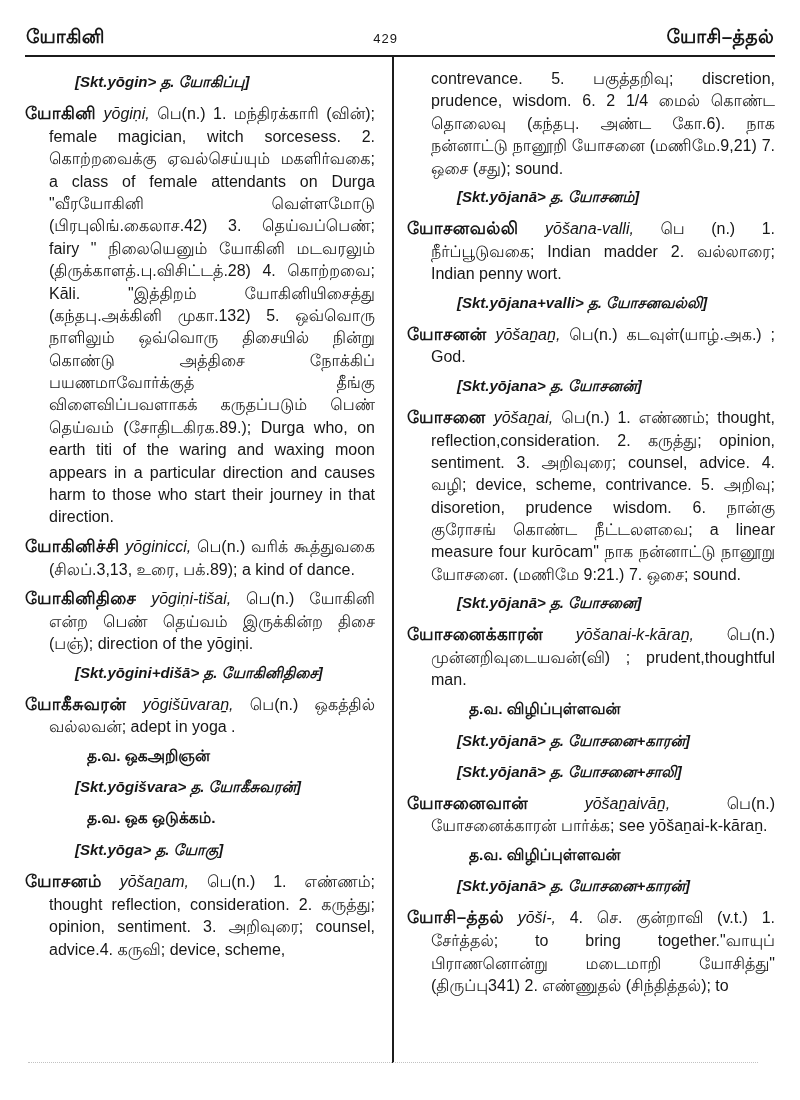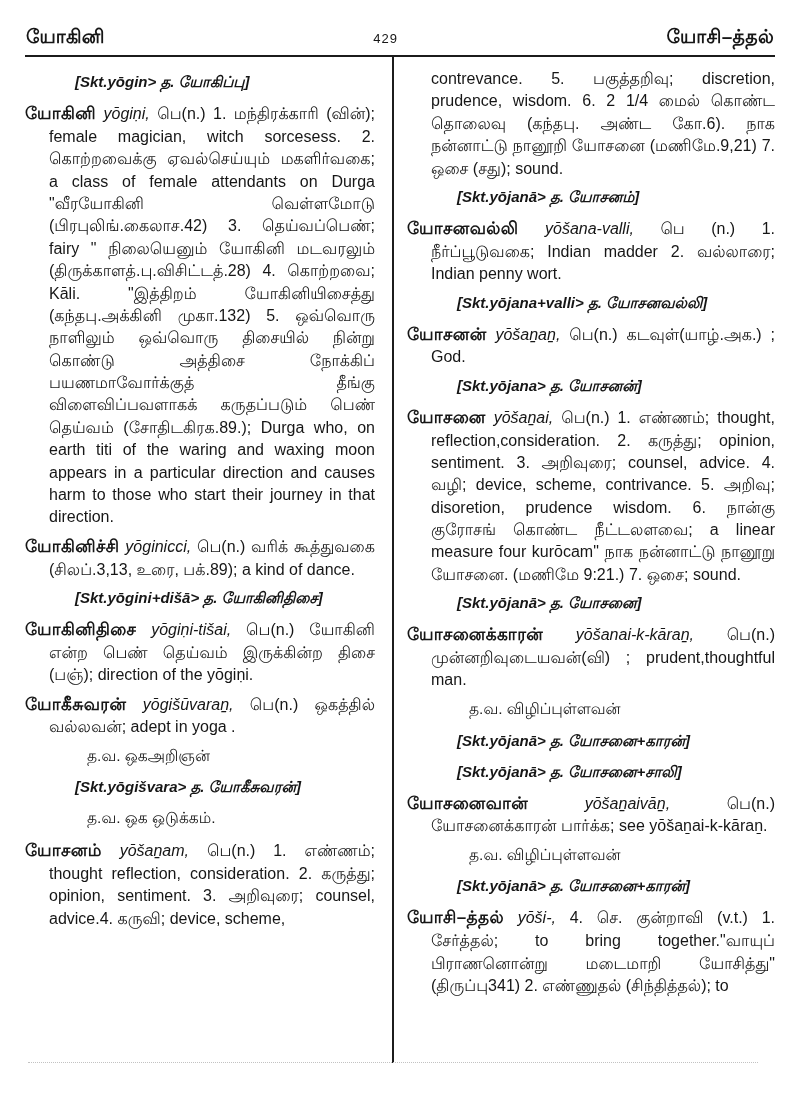--- a/index.html
+++ b/index.html
@@ -16,45 +16,46 @@
   .col { overflow:hidden; }
   .col-left  { width:360px; padding-right:10px; }
   .col-right { width:390px; padding-left:22px; }
   .divider { position:absolute; left:392px; top:57px; height:1006px; width:2px; background:#1c1c1c; }
   .scan-artifact { position:absolute; left:28px; right:42px; top:1062px; border-top:1px dotted #c2c2c2; }
 
   .block { font-size:16px; line-height:1.40; margin:0 0 6px 0; }
   .entry { text-align:justify; padding-left:24px; text-indent:-24px; }
   .cont  { text-align:justify; padding-left:24px; text-indent:0; }
   .etym  { padding-left:50px; font-style:italic; font-weight:bold; font-size:15px; margin:3px 0 10px 0; }
-  .tava  { padding-left:62px; font-weight:normal; font-size:15.5px; margin:3px 0 10px 0; }
+  .tava  { padding-left:62px; font-weight:bold; font-size:15.5px; margin:3px 0 10px 0; }
   .headword { font-weight:bold; font-size:17px; letter-spacing:.4px; }
   .translit { font-style:italic; }
 </style>
 </head>
 <body>
 
 <div class="page">
   <div class="header">
     <span class="guide-word">யோகினி</span>
     <span class="page-num">429</span>
     <span class="guide-word">யோசி–த்தல்</span>
   </div>
   <div class="rule"></div>
   <div class="columns">
     <div class="col col-left" id="col-left">
         <p class="block etym"><span class="body-text">[Skt.yōgin&gt; த. யோகிப்பு]</span></p>
         <p class="block entry"><span class="headword">யோகினி</span> <span class="translit">yōgiṇi,</span> <span class="body-text">பெ(n.) 1. மந்திரக்காரி (வின்); female magician, witch sorcesess. 2. கொற்றவைக்கு ஏவல்செய்யும் மகளிர்வகை; a class of female attendants on Durga "வீரயோகினி வெள்ளமோடு (பிரபுலிங்.கைலாச.42) 3. தெய்வப்பெண்; fairy " நிலையெனும் யோகினி மடவரலும் (திருக்காளத்.பு.விசிட்டத்.28) 4. கொற்றவை; Kāli. "இத்திறம் யோகினியிசைத்து (கந்தபு.அக்கினி முகா.132) 5. ஒவ்வொரு நாளிலும் ஒவ்வொரு திசையில் நின்று கொண்டு அத்திசை நோக்கிப் பயணமாவோர்க்குத் தீங்கு விளைவிப்பவளாகக் கருதப்படும் பெண் தெய்வம் (சோதிடகிரக.89.); Durga who, on earth titi of the waring and waxing moon appears in a particular direction and causes harm to those who start their journey in that direction.</span></p>
         <p class="block entry"><span class="headword">யோகினிச்சி</span> <span class="translit">yōginicci,</span> <span class="body-text">பெ(n.) வரிக் கூத்துவகை (சிலப்.3,13, உரை, பக்.89);  a kind of dance.</span></p>
+        <p class="block entry"><span class="headword">யோகினிதிசை</span> <span class="translit">yōgiṇi-tišai,</span> <span class="body-text">பெ(n.) யோகினி என்ற பெண் தெய்வம் இருக்கின்ற திசை (பஞ்); direction of the yōgiṇi.</span></p>
         <p class="block etym"><span class="body-text">[Skt.yōgini+dišā&gt; த. யோகினிதிசை]</span></p>
-        <p class="block entry"><span class="headword">யோகினிதிசை</span> <span class="translit">yōgiṇi-tišai,</span> <span class="body-text">பெ(n.) யோகினி என்ற பெண் தெய்வம் இருக்கின்ற திசை (பஞ்); direction of the yōgiṇi.</span></p>
         <p class="block entry"><span class="headword">யோகீசுவரன்</span> <span class="translit">yōgišūvaraṉ,</span> <span class="body-text">பெ(n.) ஒகத்தில் வல்லவன்;  adept in yoga .</span></p>
         <p class="block tava"><span class="body-text">த.வ. ஒகஅறிஞன்</span></p>
         <p class="block etym"><span class="body-text">[Skt.yōgišvara&gt; த. யோகீசுவரன்]</span></p>
         <p class="block tava"><span class="body-text">த.வ. ஒக ஒடுக்கம்.</span></p>
+        <p class="block etym"><span class="body-text">[Skt.yōga&gt; த. யோகு]</span></p>
         <p class="block entry"><span class="headword">யோசனம்</span> <span class="translit">yōšaṉam,</span> <span class="body-text">பெ(n.) 1. எண்ணம்; thought reflection, consideration. 2. கருத்து; opinion, sentiment. 3. அறிவுரை; counsel, advice.4. கருவி; device, scheme,</span></p>
       </div>
     <div class="col col-right" id="col-right">
         <p class="block cont"><span class="body-text">contrevance. 5. பகுத்தறிவு;  discretion, prudence, wisdom. 6. 2 1/4 மைல் கொண்ட தொலைவு (கந்தபு. அண்ட கோ.6). நாக நன்னாட்டு நானூறி யோசனை (மணிமே.9,21) 7.  ஒசை (சது); sound.</span></p>
         <p class="block etym"><span class="body-text">[Skt.yōjanā&gt; த. யோசனம்]</span></p>
         <p class="block entry"><span class="headword">யோசனவல்லி</span> <span class="translit">yōšana-valli,</span> <span class="body-text">பெ (n.) 1. நீர்ப்பூடுவகை; Indian madder 2. வல்லாரை; Indian penny wort.</span></p>
         <p class="block etym"><span class="body-text">[Skt.yōjana+valli&gt; த. யோசனவல்லி]</span></p>
         <p class="block entry"><span class="headword">யோசனன்</span> <span class="translit">yōšaṉaṉ,</span> <span class="body-text">பெ(n.) கடவுள்(யாழ்.அக.) ; God.</span></p>
         <p class="block etym"><span class="body-text">[Skt.yōjana&gt; த. யோசனன்]</span></p>
         <p class="block entry"><span class="headword">யோசனை</span> <span class="translit">yōšaṉai,</span> <span class="body-text">பெ(n.) 1. எண்ணம்; thought, reflection,consideration. 2. கருத்து; opinion, sentiment. 3. அறிவுரை; counsel, advice. 4. வழி; device, scheme, contrivance. 5. அறிவு; disoretion, prudence wisdom. 6. நான்கு குரோசங் கொண்ட நீட்டலளவை; a linear measure four kurōcam" நாக நன்னாட்டு நானூறு யோசனை. (மணிமே 9:21.) 7. ஒசை; sound.</span></p>

